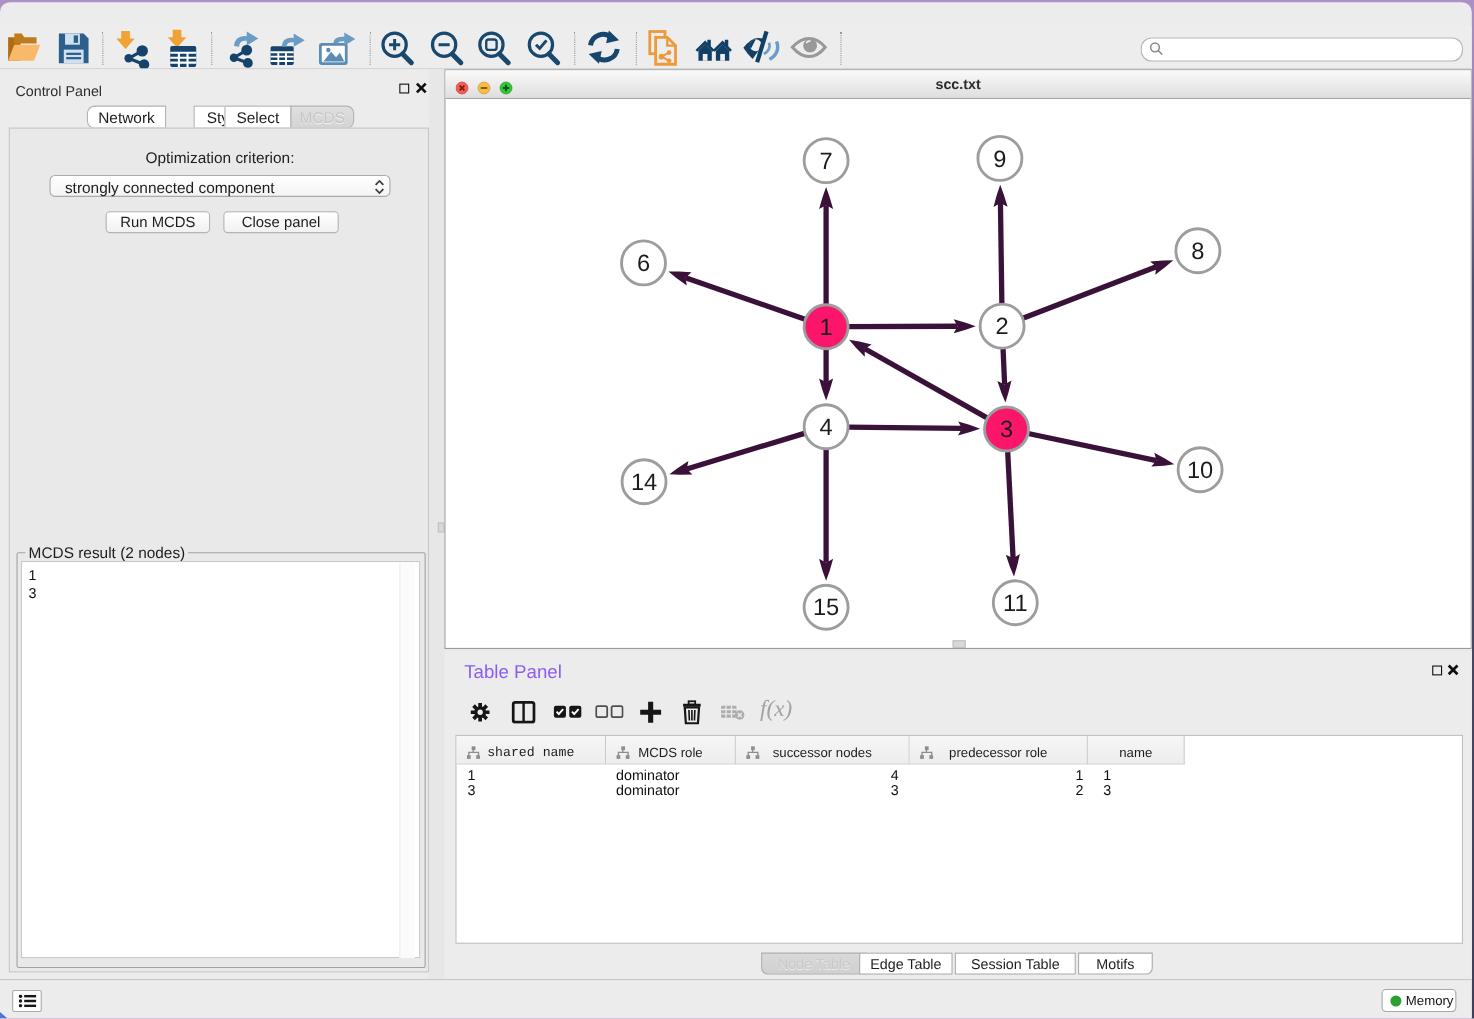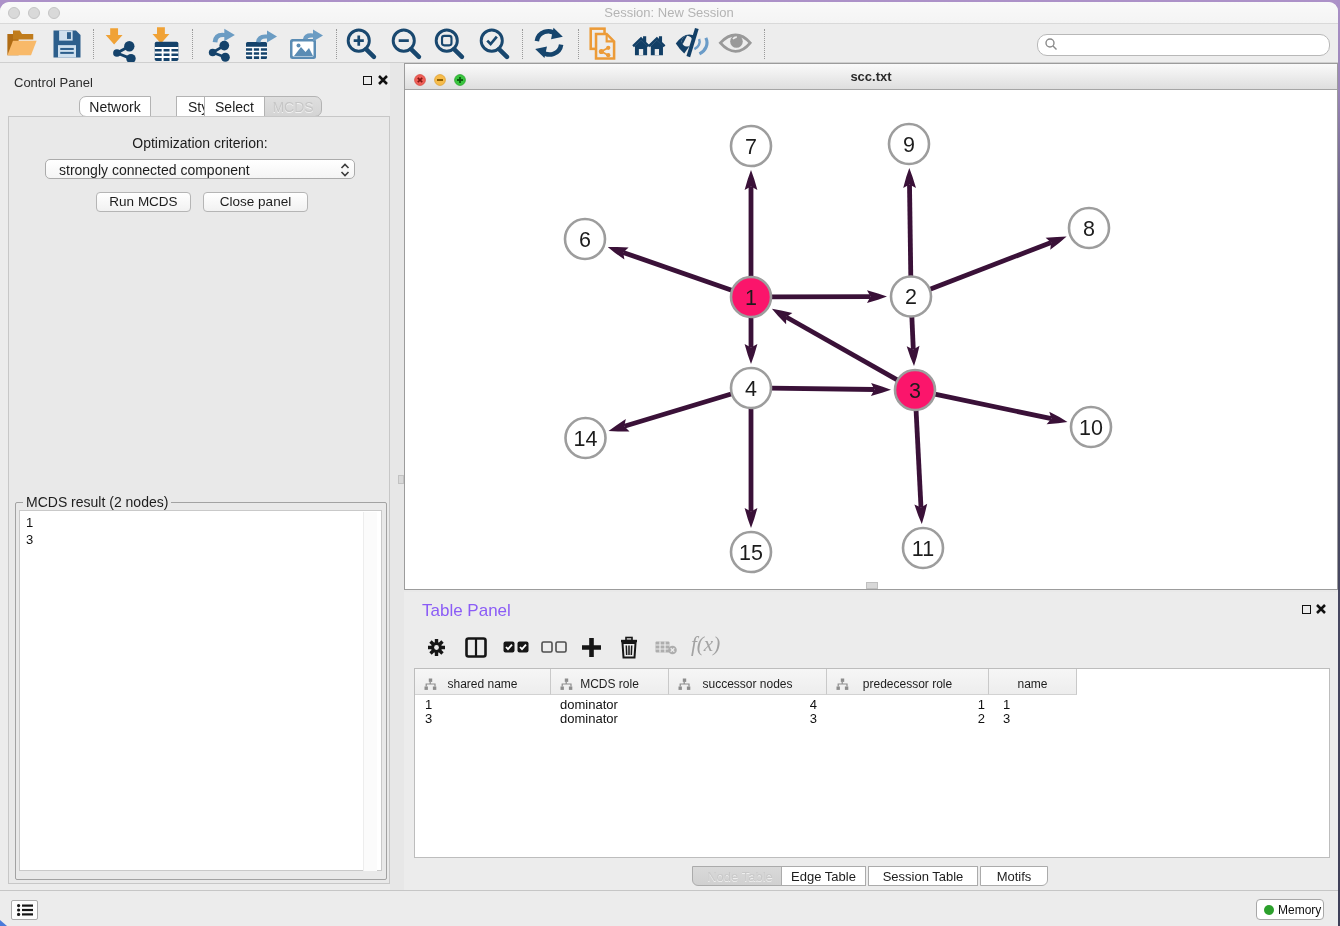--- a/index.html
+++ b/index.html
@@ -50,26 +50,20 @@
 #membtn{position:absolute;left:1256px;top:8px;width:68px;height:21px;background:#fff;border:1px solid #a8a8a8;border-radius:4px;box-sizing:border-box;}
 #membtn .dot{position:absolute;left:7px;top:5px;width:10px;height:10px;border-radius:50%;background:#2ca02c;}
 #membtn .mt{position:absolute;left:21px;top:3px;font-size:12px;color:#111;}
 </style></head>
 <body>
 <div id="rightstrip" style="position:absolute;left:1337px;top:0;width:3px;height:926px;background:linear-gradient(#ab90c7 0px,#9a85b8 90px,#4e4e68 260px,#3f3f58 926px);"></div>
 <svg style="position:absolute;left:0;top:920px;z-index:10;" width="8" height="6">
     <path d="M0 6 L0 0 L7 6 Z" fill="#4a7ad9"></path>
   </svg>
 <div id="win">
-  <div id="titlebar">
-    <div class="tl" style="left:8px;"></div>
-    <div class="tl" style="left:28px;"></div>
-    <div class="tl" style="left:48px;"></div>
-    <div id="titletext">Session: New Session</div>
-  </div>
   <div id="toolbar">
     <svg class="ticon" style="left:4px;" viewBox="0 0 32 32">
         <path d="M3 7 L3 26 L13 26 L13 10 L12 7 Z" fill="#b06c14"></path>
         <path d="M8 4 L14 4 L16 7 L26 7 L26 12 L8 12 Z" fill="#c07c1c"></path>
         <path d="M8 13 L29 13 L24 26 L3 26 Z" fill="#f8b969"></path>
       </svg>
     <svg class="ticon" style="left:49px;" viewBox="0 0 32 32">
         <path d="M4 4 L24 4 L28 8 L28 28 L4 28 Z" fill="#2d5f8c"></path>
         <rect x="9" y="4" width="12" height="9" fill="#cfe0ee"></rect>
         <rect x="16" y="5.5" width="3.5" height="6" fill="#2d5f8c"></rect>
@@ -347,21 +341,21 @@
             </g>
             <g stroke="#ececec" stroke-width="1.2">
               <path d="M0.5 4 H14.5 M0.5 8 H14.5 M5 0.5 V11.5 M10 0.5 V11.5"></path>
             </g>
             <circle cx="17.5" cy="9" r="4.3" fill="#adadad"></circle>
             <path d="M15.7 7.2 L19.3 10.8 M19.3 7.2 L15.7 10.8" stroke="#ececec" stroke-width="1.3"></path>
           </svg>
         <div style="position:absolute;left:287px;top:10px;font-family:'Liberation Serif',serif;font-style:italic;font-size:21px;color:#a2a2a2;">f(x)</div>
       </div>
       <div id="tbox">
-        <div class="hcell" style="left:0;width:136px;">shared name</div>
+        <div class="hcell" style="left:0;width:136px;font-family:Liberation Mono, monospace;">shared name</div>
         <div class="hcell" style="left:136px;width:118px;">MCDS role</div>
         <div class="hcell" style="left:254px;width:158px;">successor nodes</div>
         <div class="hcell" style="left:412px;width:162px;">predecessor role</div>
         <div class="hcell" style="left:574px;width:88px;">name</div>
         <svg class="hicon" style="position:absolute;left:9px;top:9px;" width="13" height="13" viewBox="0 0 13 13">
             <g fill="#8d8d8d">
               <rect x="4.8" y="0.5" width="3.4" height="3.4"></rect>
               <rect x="0.5" y="8.5" width="3.4" height="3.4"></rect>
               <rect x="8.9" y="8.5" width="3.4" height="3.4"></rect>
               <path d="M6.2 3.9 V6 M2.2 8.5 V6 H11 V8.5" fill="none" stroke="#8d8d8d" stroke-width="1.2"></path>

